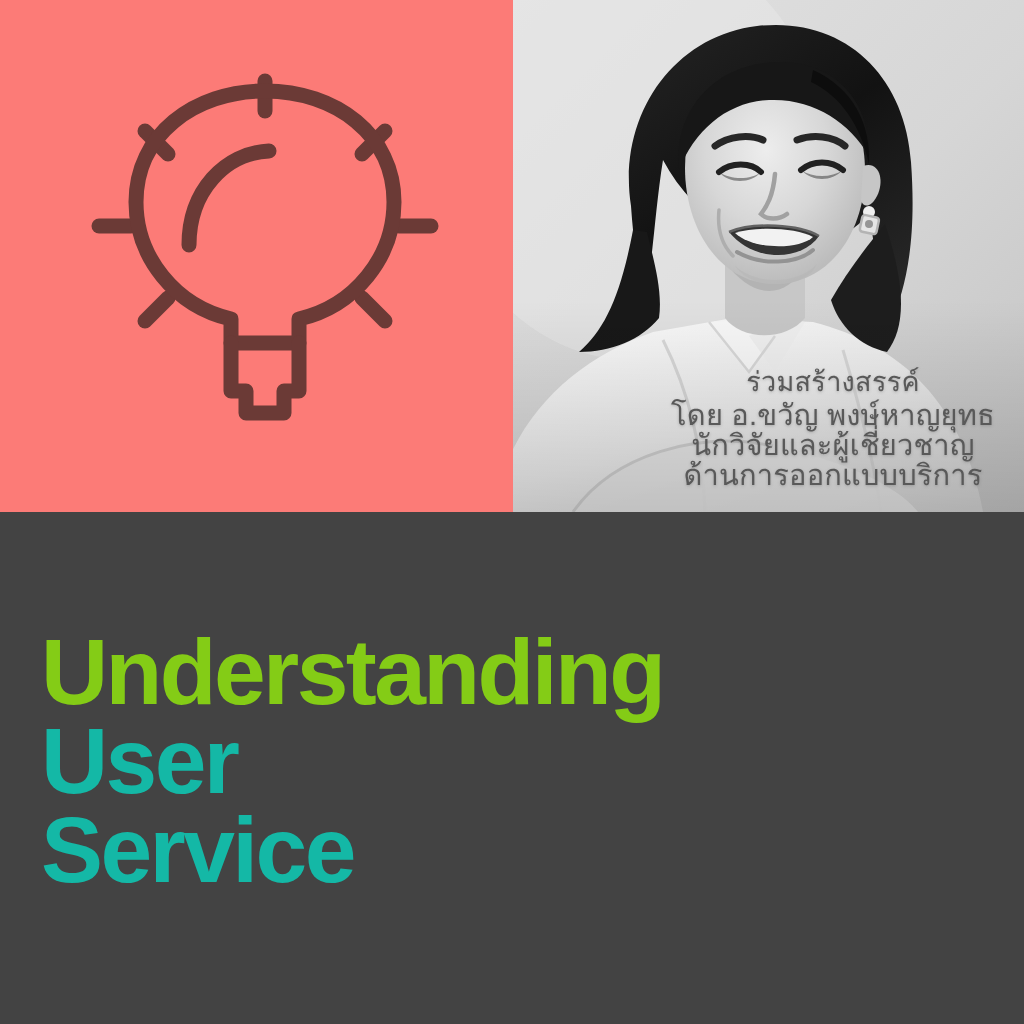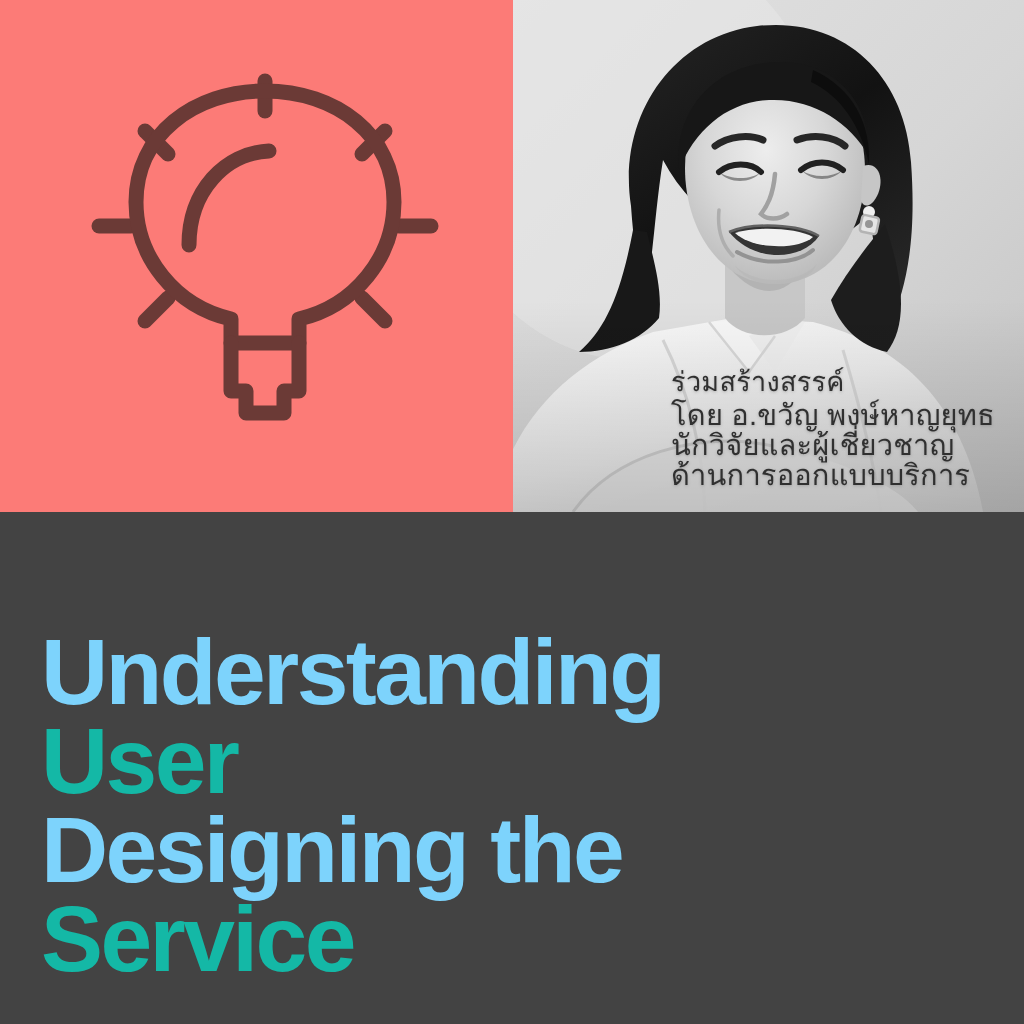--- a/index.html
+++ b/index.html
@@ -53,22 +53,22 @@
     width: 511px;
     height: 512px;
     display: block;
   }
 
   
   .photo-caption {
     position: absolute;
     right: 29px;
     bottom: 22px;
-    text-align: left;
-    color: #4c1d95;
+    text-align: center;
+    color: #c2410c;
     line-height: 1.0;
     text-shadow: 0 1px 3px rgba(90,90,90,0.35);
     z-index: 5;
   }
   .caption-main {
     font-size: 27px;
     font-weight: 400;
     letter-spacing: 0.3px;
     margin-bottom: 5px;
     white-space: nowrap;
@@ -100,21 +100,21 @@
   .hl-line {
     display: block;
     font-size: 93px;
     font-weight: 700;
     line-height: 89px;
     letter-spacing: -2.6px;
     white-space: nowrap;
     margin: 0;
     padding: 0;
   }
-  .hl-dim   { color: #7dd3fc; }
+  .hl-dim   { color: #84cc16; text-align: right; }
   .hl-light { color: #14b8a6; }
 </style>
 </head>
 <body>
 
 <div id="poster">
 
   <div class="icon-panel">
     <svg class="bulb-svg" viewBox="0 0 364 364" aria-hidden="true">
       <g fill="none" stroke="#6b3a36" stroke-width="15" stroke-linecap="round" stroke-linejoin="round">
@@ -271,18 +271,17 @@
       <div class="caption-line">โดย อ.ขวัญ พงษ์หาญยุทธ</div>
       <div class="caption-line">นักวิจัยและผู้เชี่ยวชาญ</div>
       <div class="caption-line">ด้านการออกแบบบริการ</div>
     </div>
   </div>
 
   <div class="title-block">
     <h1 class="headline">
       <span class="hl-line hl-dim">Understanding</span>
       <span class="hl-line hl-light">User</span>
-      <span class="hl-line hl-dim">Designing the</span>
       <span class="hl-line hl-light">Service</span>
     </h1>
   </div>
 
 </div>
 
 </body></html>

